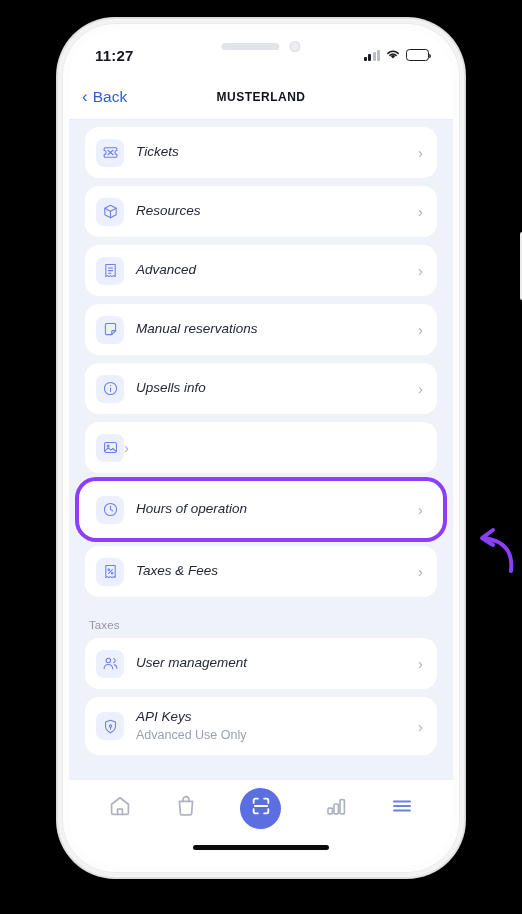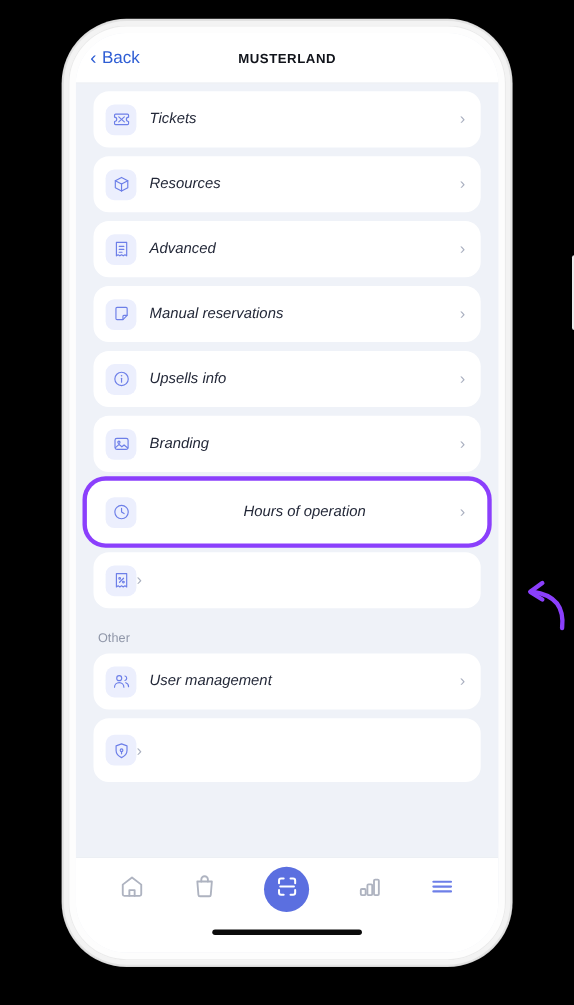--- a/index.html
+++ b/index.html
@@ -199,21 +199,20 @@
   .card.tall { height: 58px; }
 
   .card.highlight {
     position: relative;
     margin: 0 -6px 8px -6px;
     height: 57px;
     border-radius: 17px;
     box-shadow: 0 0 0 4px #8b3ffc;
     padding-left: 17px;
     padding-right: 20px;
-    text-align: center;
   }
 
   .icon-tile {
     width: 28px; height: 28px;
     border-radius: 8px;
     background: #eceffd;
     display: flex;
     align-items: center;
     justify-content: center;
     flex: 0 0 28px;
@@ -296,20 +295,47 @@
 
   <div class="phone-frame">
     <div class="btn-side btn-silence"></div>
     <div class="btn-side btn-volup"></div>
     <div class="btn-side btn-voldn"></div>
     <div class="btn-side btn-power"></div>
   </div>
 
   <div class="screen">
 
+    <div class="status-bar">
+      <div class="status-time">11:27</div>
+
+      <div class="notch">
+        <div class="speaker"></div>
+        <div class="camera"></div>
+      </div>
+
+      <div class="status-right">
+        <span class="sig-bars">
+          <i class="on"></i>
+            <i class="on"></i>
+            <i></i>
+            <i></i>
+        </span>
+        <span>
+          <svg width="16" height="12" viewBox="0 0 16 12">
+            <path d="M8 10.6 L5.6 8.1 a3.4 3.4 0 0 1 4.8 0 Z" fill="#1b1d23"></path>
+            <path d="M2.9 5.4 a7.2 7.2 0 0 1 10.2 0" stroke="#1b1d23" stroke-width="1.6" fill="none" stroke-linecap="round"></path>
+            <path d="M4.9 7.4 a4.4 4.4 0 0 1 6.2 0" stroke="#1b1d23" stroke-width="1.6" fill="none" stroke-linecap="round"></path>
+          </svg>
+        </span>
+        <span class="battery">
+          <span class="fill" style="width:42%"></span>
+        </span>
+      </div>
+    </div>
 
     <div class="nav-header">
       <div class="back-btn">
         <span class="chev">‹</span>
         <span>Back</span>
       </div>
       <div class="nav-title">MUSTERLAND</div>
     </div>
 
     <div class="content">
@@ -384,23 +410,20 @@
               <div class="row-chev">›</div>
             </div>
             <div class="card">
               <div class="icon-tile">
                 <svg width="17" height="17" viewBox="0 0 24 24" stroke="#6d7fe8" stroke-width="1.5" fill="none" stroke-linecap="round" stroke-linejoin="round">
                   <rect x="3.6" y="5" width="16.8" height="14" rx="2.4"></rect>
                   <circle cx="8.6" cy="10" r="1.4"></circle>
                   <path d="M4.2 16.8 l4.6-4.2 3.6 3.2 2.8-2.4 4.8 4"></path>
                 </svg>
               </div>
-              <div class="row-text">
-                <div class="row-title">Branding</div>
-              </div>
               <div class="row-chev">›</div>
             </div>
             <div class="card highlight">
               <div class="icon-tile">
                 <svg width="17" height="17" viewBox="0 0 24 24" stroke="#6d7fe8" stroke-width="1.5" fill="none" stroke-linecap="round" stroke-linejoin="round">
                   <circle cx="12" cy="12" r="8.6"></circle>
                   <path d="M12 7.2 V12 l3.2 2"></path>
                 </svg>
               </div>
               <div class="row-text">
@@ -410,24 +433,27 @@
             </div>
             <div class="card">
               <div class="icon-tile">
                 <svg width="17" height="17" viewBox="0 0 24 24" stroke="#6d7fe8" stroke-width="1.5" fill="none" stroke-linecap="round" stroke-linejoin="round">
                   <path d="M5.4 3.4 h13.2 v17.2 l-2.2-1.4 -2.2 1.4 -2.2-1.4 -2.2 1.4 -2.2-1.4 -2.2 1.4 Z"></path>
                   <path d="M9.4 14.6 l5.2-5.2"></path>
                   <circle cx="9.6" cy="9.6" r="1.1"></circle>
                   <circle cx="14.4" cy="14.4" r="1.1"></circle>
                 </svg>
               </div>
+              <div class="row-text">
+                <div class="row-title">Taxes &amp; Fees</div>
+              </div>
               <div class="row-chev">›</div>
             </div>
           </div>
-          <div class="section-label">Other</div>
+          <div class="section-label">Taxes</div>
           <div>
             <div class="card">
               <div class="icon-tile">
                 <svg width="17" height="17" viewBox="0 0 24 24" stroke="#6d7fe8" stroke-width="1.5" fill="none" stroke-linecap="round" stroke-linejoin="round">
                   <circle cx="9" cy="7.8" r="3.2"></circle>
                   <path d="M3 19.4 a6 6 0 0 1 12 0"></path>
                   <path d="M16.4 5 a3 3 0 0 1 0 5.8"></path>
                   <path d="M17.4 13.6 a5.2 5.2 0 0 1 3.6 5.1"></path>
                 </svg>
               </div>
@@ -436,20 +462,24 @@
               </div>
               <div class="row-chev">›</div>
             </div>
             <div class="card tall">
               <div class="icon-tile">
                 <svg width="17" height="17" viewBox="0 0 24 24" stroke="#6d7fe8" stroke-width="1.5" fill="none" stroke-linecap="round" stroke-linejoin="round">
                   <path d="M12 3.2 l7 2.6 v6 c0 4.2-2.9 7.2-7 9 -4.1-1.8-7-4.8-7-9 v-6 Z"></path>
                   <circle cx="12" cy="11.4" r="1.7"></circle>
                   <path d="M12 13.4 v2.6"></path>
                 </svg>
+              </div>
+              <div class="row-text">
+                <div class="row-title">API Keys</div>
+                <div class="row-sub">Advanced Use Only</div>
               </div>
               <div class="row-chev">›</div>
             </div>
           </div>
         </div>
     </div>
 
     <div class="tab-bar">
       <div class="tab-items">
         <div class="tab-item">

